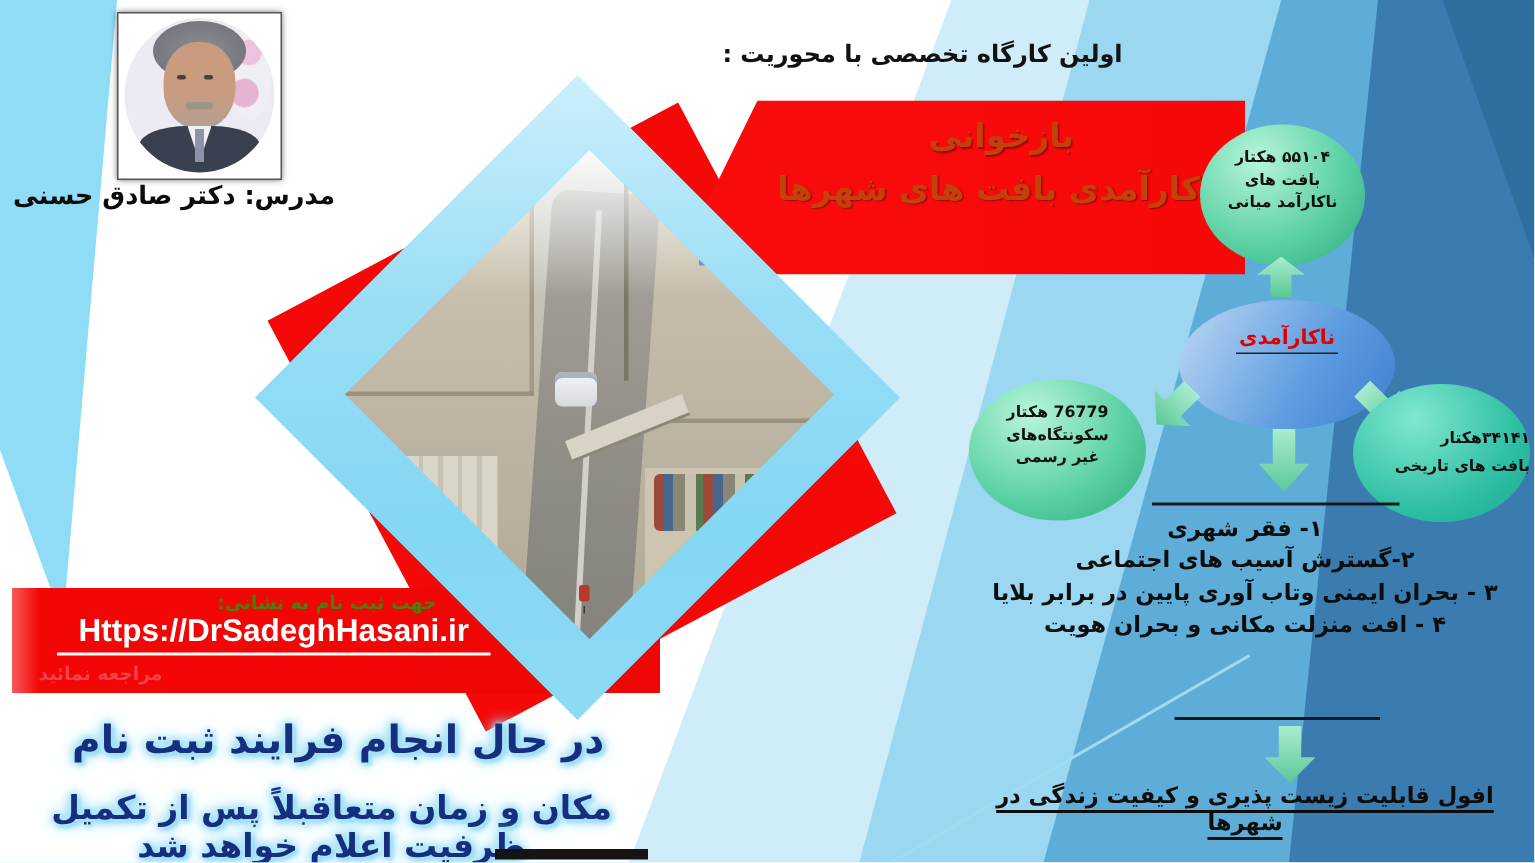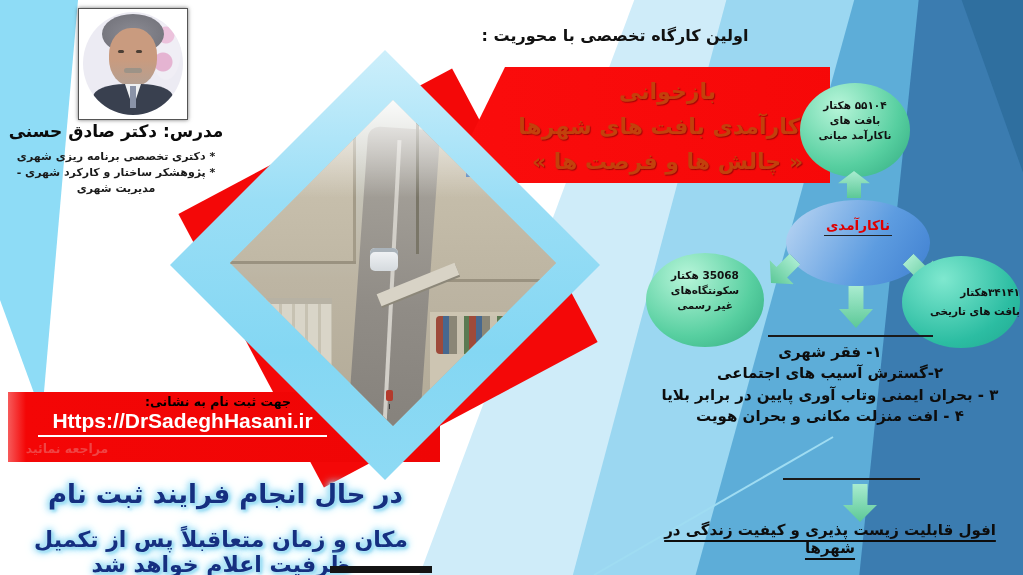--- a/index.html
+++ b/index.html
@@ -84,21 +84,21 @@
   .hline{height:2px;background:#1a1a1a;}
   
   .kicker{left:470px;top:26px;width:290px;font-size:16px;font-weight:bold;color:#111;}
   .title-text{left:505px;top:74px;width:325px;color:#c2410c;font-weight:bold;font-size:22px;
               line-height:35px;text-shadow:1px 1px 1px rgba(60,0,0,.45);}
   .name{left:0;top:121px;width:232px;font-size:17px;font-weight:bold;color:#0b0b0b;}
   .creds{left:0;top:149px;width:232px;font-size:11px;font-weight:bold;color:#1a1a1a;line-height:16px;}
   .conseq{left:640px;top:342px;width:380px;font-size:15px;font-weight:bold;color:#0d0d0d;line-height:21.3px;}
   .conclusion{left:640px;top:521px;width:380px;font-size:15px;font-weight:bold;color:#0d0d0d;
               text-decoration:underline;text-underline-offset:5px;text-decoration-thickness:1.5px;}
-  .reg1{left:68px;top:394px;width:300px;font-size:12.5px;font-weight:bold;color:#000000;}
+  .reg1{left:68px;top:394px;width:300px;font-size:12.5px;font-weight:bold;color:#4d7c0f;}
   .regurl{left:10px;top:409px;width:345px;font-size:21px;font-weight:bold;color:#fff;
           font-family:"Liberation Sans","DejaVu Sans",sans-serif;text-align:center;}
   .regurl span{display:inline-block;border-bottom:2px solid #fff;padding:0 14px 2px 14px;}
   .reg2{left:12px;top:441px;width:110px;font-size:12.5px;font-weight:bold;color:#ef4444;}
   .glow{color:#152f80;font-weight:bold;
         text-shadow:0 0 3px #bfe9f8,0 0 6px #8fd9f3,0 0 9px #8fd9f3,0 0 12px #a5e0f5,2px 2px 3px #8fd9f3;}
   .glow1{left:18px;top:479px;width:415px;font-size:26px;}
   .glow2{left:0;top:527px;width:442px;font-size:22px;}
   .endbar{left:330px;top:566px;width:102px;height:7px;background:#141414;}
   
@@ -134,21 +134,20 @@
   <div class="fill fan5"></div>
   <div class="abs thinline"></div>
   <div class="fill wedge-left"></div>
 
   <div class="abs red-diamond"></div>
 
   <div class="fill title-banner"></div>
   <div class="abs title-text ctr rtl">
     <div>بازخوانی</div>
     <div>ناکارآمدی بافت های شهرها</div>
-    <div>« چالش ها و فرصت ها  »</div>
   </div>
 
   <div class="abs reg-banner"></div>
   <div class="abs reg1 ctr rtl">جهت ثبت نام به نشانی:</div>
   <div class="abs regurl ctr"><span>Https://DrSadeghHasani.ir</span></div>
   <div class="abs reg2 ctr rtl">مراجعه نمائید</div>
 
   <div class="abs cyan-diamond"></div>
   <div class="abs photo-diamond">
     <div class="ph ph-bldg-l"></div>
@@ -180,21 +179,21 @@
 
   <div class="abs bubble blue-grad bub-center ctr rtl">
     <div class="ln"><span class="ul">ناکارآمدی</span></div>
   </div>
 
   <div class="abs arrow ar-down" style="left:766px;top:254px;width:34px;height:34px;transform:rotate(45deg);"></div>
   <div class="abs arrow ar-down" style="left:903px;top:254px;width:34px;height:34px;transform:rotate(-45deg);"></div>
   <div class="abs arrow ar-down" style="left:839px;top:286px;width:34px;height:42px;"></div>
 
   <div class="abs bubble green-grad bub-left ctr rtl">
-    <div class="ln">35068 هکتار</div>
+    <div class="ln">76779 هکتار</div>
     <div class="ln">سکونتگاه‌های</div>
     <div class="ln">غیر رسمی</div>
   </div>
 
   <div class="abs bubble teal-grad bub-right ctr rtl">
     <div class="ln">۳۴۱۴۱هکتار</div>
     <div class="ln">بافت های  تاریخی</div>
   </div>
 
   <div class="abs hline" style="left:768px;top:335px;width:165px;"></div>
@@ -214,22 +213,18 @@
       <div class="phair"></div>
       <div class="pface"></div>
       <div class="peyes"></div>
       <div class="pmust"></div>
       <div class="psuit"></div>
       <div class="pshirt"></div>
       <div class="ptie"></div>
     </div>
   </div>
   <div class="abs name ctr rtl">مدرس: دکتر صادق حسنی</div>
-  <div class="abs creds ctr rtl">
-    <div>* دکتری تخصصی برنامه ریزی شهری</div>
-    <div>* پژوهشکر ساختار و کارکرد شهری - مدیریت شهری</div>
-  </div>
 
   <div class="abs glow glow1 ctr rtl">در حال انجام فرایند ثبت نام</div>
   <div class="abs glow glow2 ctr rtl">مکان و زمان متعاقبلاً پس از تکمیل ظرفیت اعلام خواهد شد</div>
   <div class="abs endbar"></div>
 
 </div>
 
 </body></html>

